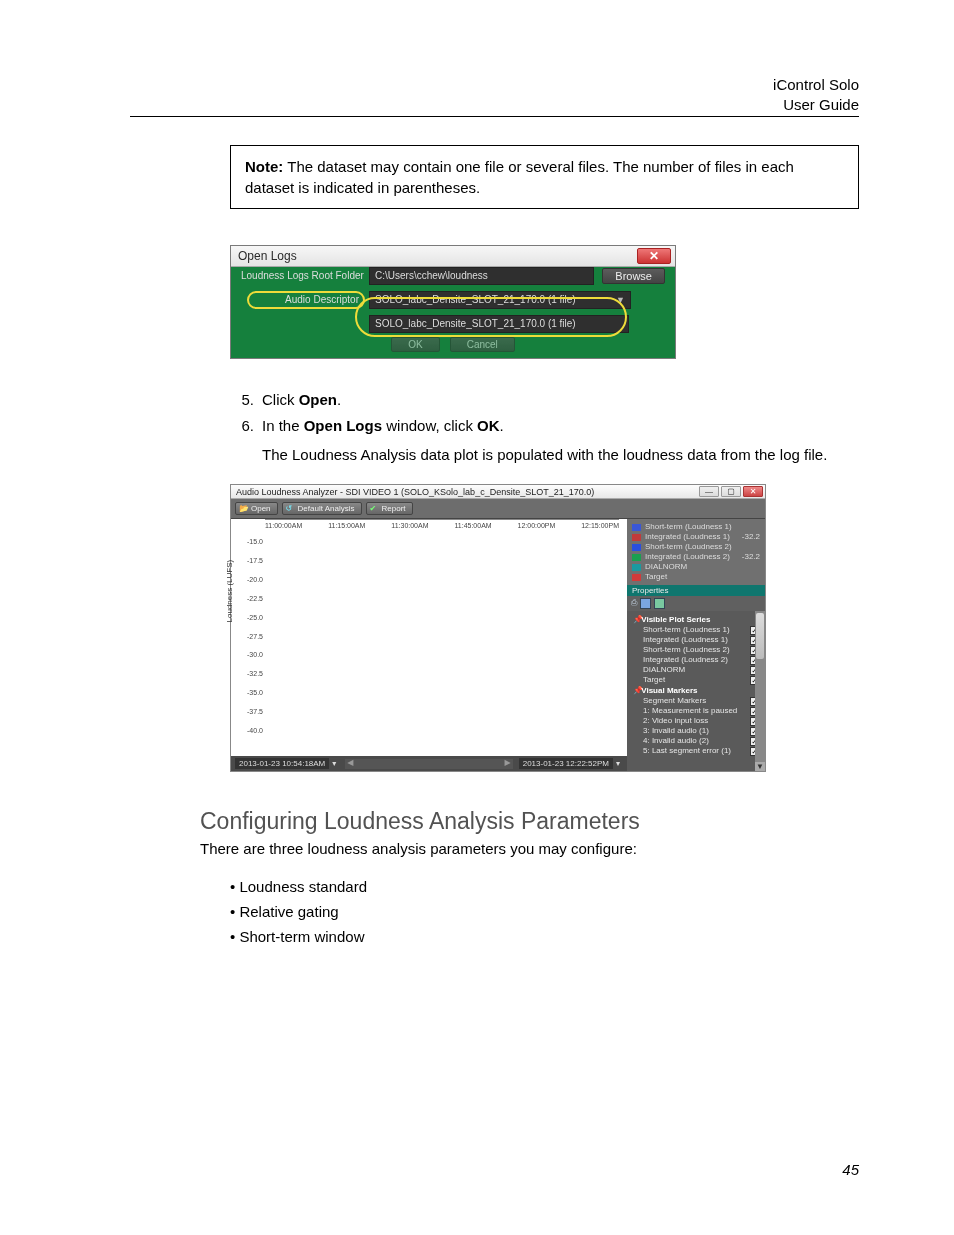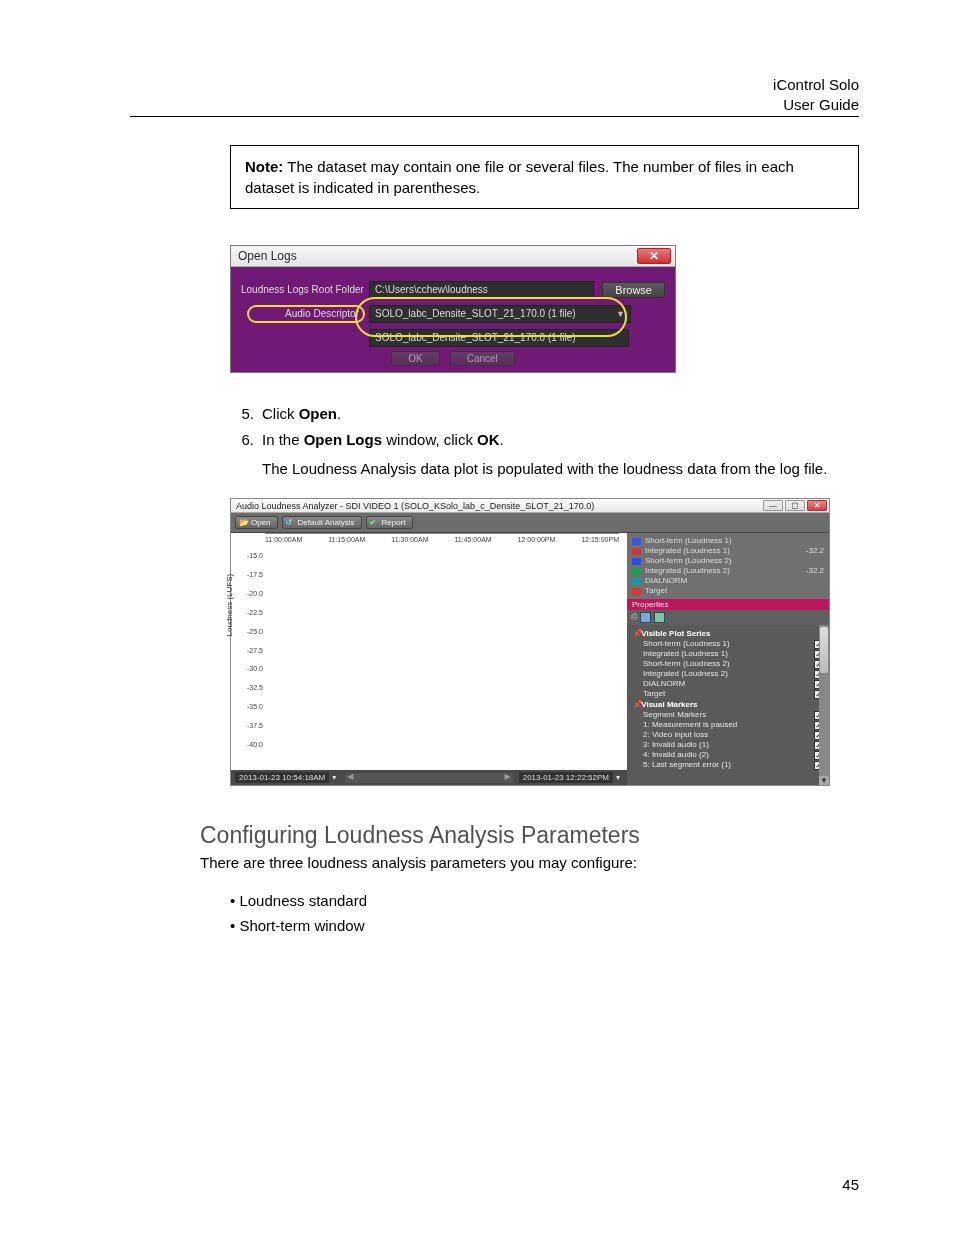--- a/index.html
+++ b/index.html
@@ -59,22 +59,22 @@
     background: linear-gradient(#e77,#c33);
     border: 1px solid #a22;
     border-radius: 2px;
     color: #fff;
     text-align: center;
     line-height: 14px;
     margin-right: 4px;
     font-weight: bold;
   }
   .ol-body {
-    background: #701a75;
-    padding: 14px 10px 4px 10px;
+    background: #15803d;
+    padding: 0 10px 4px 10px;
   }
   .ol-row { display: flex; align-items: center; margin-bottom: 6px; }
   .ol-label { color: #ddd; font-size: 10px; }
   .ol-label-root { width: 128px; }
   .ol-label-desc { width: 128px; text-align: right; padding-right: 10px; position: relative; }
   .ring-desc {
     position: absolute;
     border: 2px solid #eedc3a;
     border-radius: 16px;
     height: 18px; width: 118px;
@@ -136,21 +136,21 @@
   
   .steps { margin-left: 100px; font-size: 15px; line-height: 1.5; }
   .step { display: flex; margin: 4px 0; }
   .step-num { width: 24px; text-align: right; margin-right: 8px; }
   .step-txt { flex: 1; }
   .sub { margin-left: 132px; font-size: 15px; line-height: 1.5; margin-top: 6px; margin-bottom: 18px; }
 
   
   .analyzer {
     margin-left: 100px;
-    width: 600px;
+    width: 536px;
     border: 1px solid #888;
     font-family: Arial, sans-serif;
     font-size: 8px;
     color: #ddd;
   }
   .an-title {
     background: linear-gradient(#fdfdfd,#e8e8e8);
     display: flex; justify-content: space-between; align-items: center;
     padding: 1px 2px 1px 5px;
     color: #222;
@@ -227,41 +227,41 @@
   .an-time-val { background:#333; padding:1px 4px; }
   .an-time-track { flex:1; margin:0 6px; height:10px; background:#555; position:relative; }
   .an-time-track::before{content:"◀";position:absolute;left:2px;top:-1px;color:#999;font-size:8px;}
   .an-time-track::after{content:"▶";position:absolute;right:2px;top:-1px;color:#999;font-size:8px;}
 
   .an-right { flex:1; display:flex; flex-direction:column; font-size:8px; }
   .an-legend { background:#707070; padding:3px 5px; color:#ddd; }
   .lg-row { display:flex; align-items:center; justify-content:space-between; line-height:1.25; }
   .lg-left { display:flex; align-items:center; gap:4px; }
   .lg-sw { width:9px; height:7px; }
-  .an-section-h { background:#be185d; color:#eaeaea; padding:1px 5px; font-size:8px; }
+  .an-section-h { background:#0f766e; color:#eaeaea; padding:1px 5px; font-size:8px; }
   .an-propbar { background:#606060; padding:2px 4px; display:flex; gap:3px; }
   .pb-ico { width:11px;height:11px;background:#7aa6e0;border:1px solid #345; }
   .pb-ico.alt{background:#79c9a0;}
   .an-prop-body { background:#5a5a5a; padding:3px 6px; flex:1; overflow:hidden; position:relative;}
   .an-prop-body .phead { color:#fff; font-weight:bold; margin:1px 0; }
   .pin { color:#cde; display:inline-block; width:6px; }
   .prow { display:flex; justify-content:space-between; align-items:center; padding-left:10px; line-height:1.25; color:#e5e5e5;}
   .chk { width:9px;height:9px;background:#eee;border:1px solid #333; font-size:7px; line-height:7px; text-align:center; color:#000;}
   .an-scroll { position:absolute; right:0; top:0; bottom:0; width:10px; background:#888; }
   .an-scroll::before{content:"";position:absolute;left:1px;right:1px;top:2px;height:46px;background:linear-gradient(#ddd,#bbb);border-radius:2px;}
   .an-scroll::after{content:"▼";position:absolute;bottom:0;left:0;right:0;text-align:center;font-size:8px;color:#333;background:#aaa;}
   
   
   .sec-head { margin-top: 36px; margin-left: 70px; font-size: 23px; font-weight: 400; color: #525252; }
   .sec-para { margin-left: 70px; font-size: 15px; margin-top: 3px; line-height:1.45; }
   .bullets { margin-left: 100px; margin-top: 14px; font-size: 15px; }
   .bullets li { list-style: none; padding:4px 0; }
   .bullets li::before { content:"•  "; }
 
-  .pagenum { position:absolute; bottom: 42px; right: 95px; font-size: 15px; }
+  .pagenum { position:absolute; bottom: 57px; right: 95px; font-size: 15px; font-style: italic; }
 </style>
 </head>
 <body>
 
 <div class="page">
   <div class="header-right">
     <div>iControl Solo</div>
     <div>User Guide</div>
   </div>
   <hr class="header-rule">
@@ -502,17 +502,18 @@
           <div class="an-scroll"></div>
         </div>
       </div>
     </div>
   </div>
 
   <h3 class="sec-head">Configuring Loudness Analysis Parameters</h3>
   <p class="sec-para">There are three loudness analysis parameters you may configure:</p>
   <ul class="bullets" id="bullets">
       <li>Loudness standard</li>
+      <li>Relative gating</li>
       <li>Short-term window</li>
     </ul>
 
 </div>
 <div class="pagenum">45</div>
 
 </body></html>

